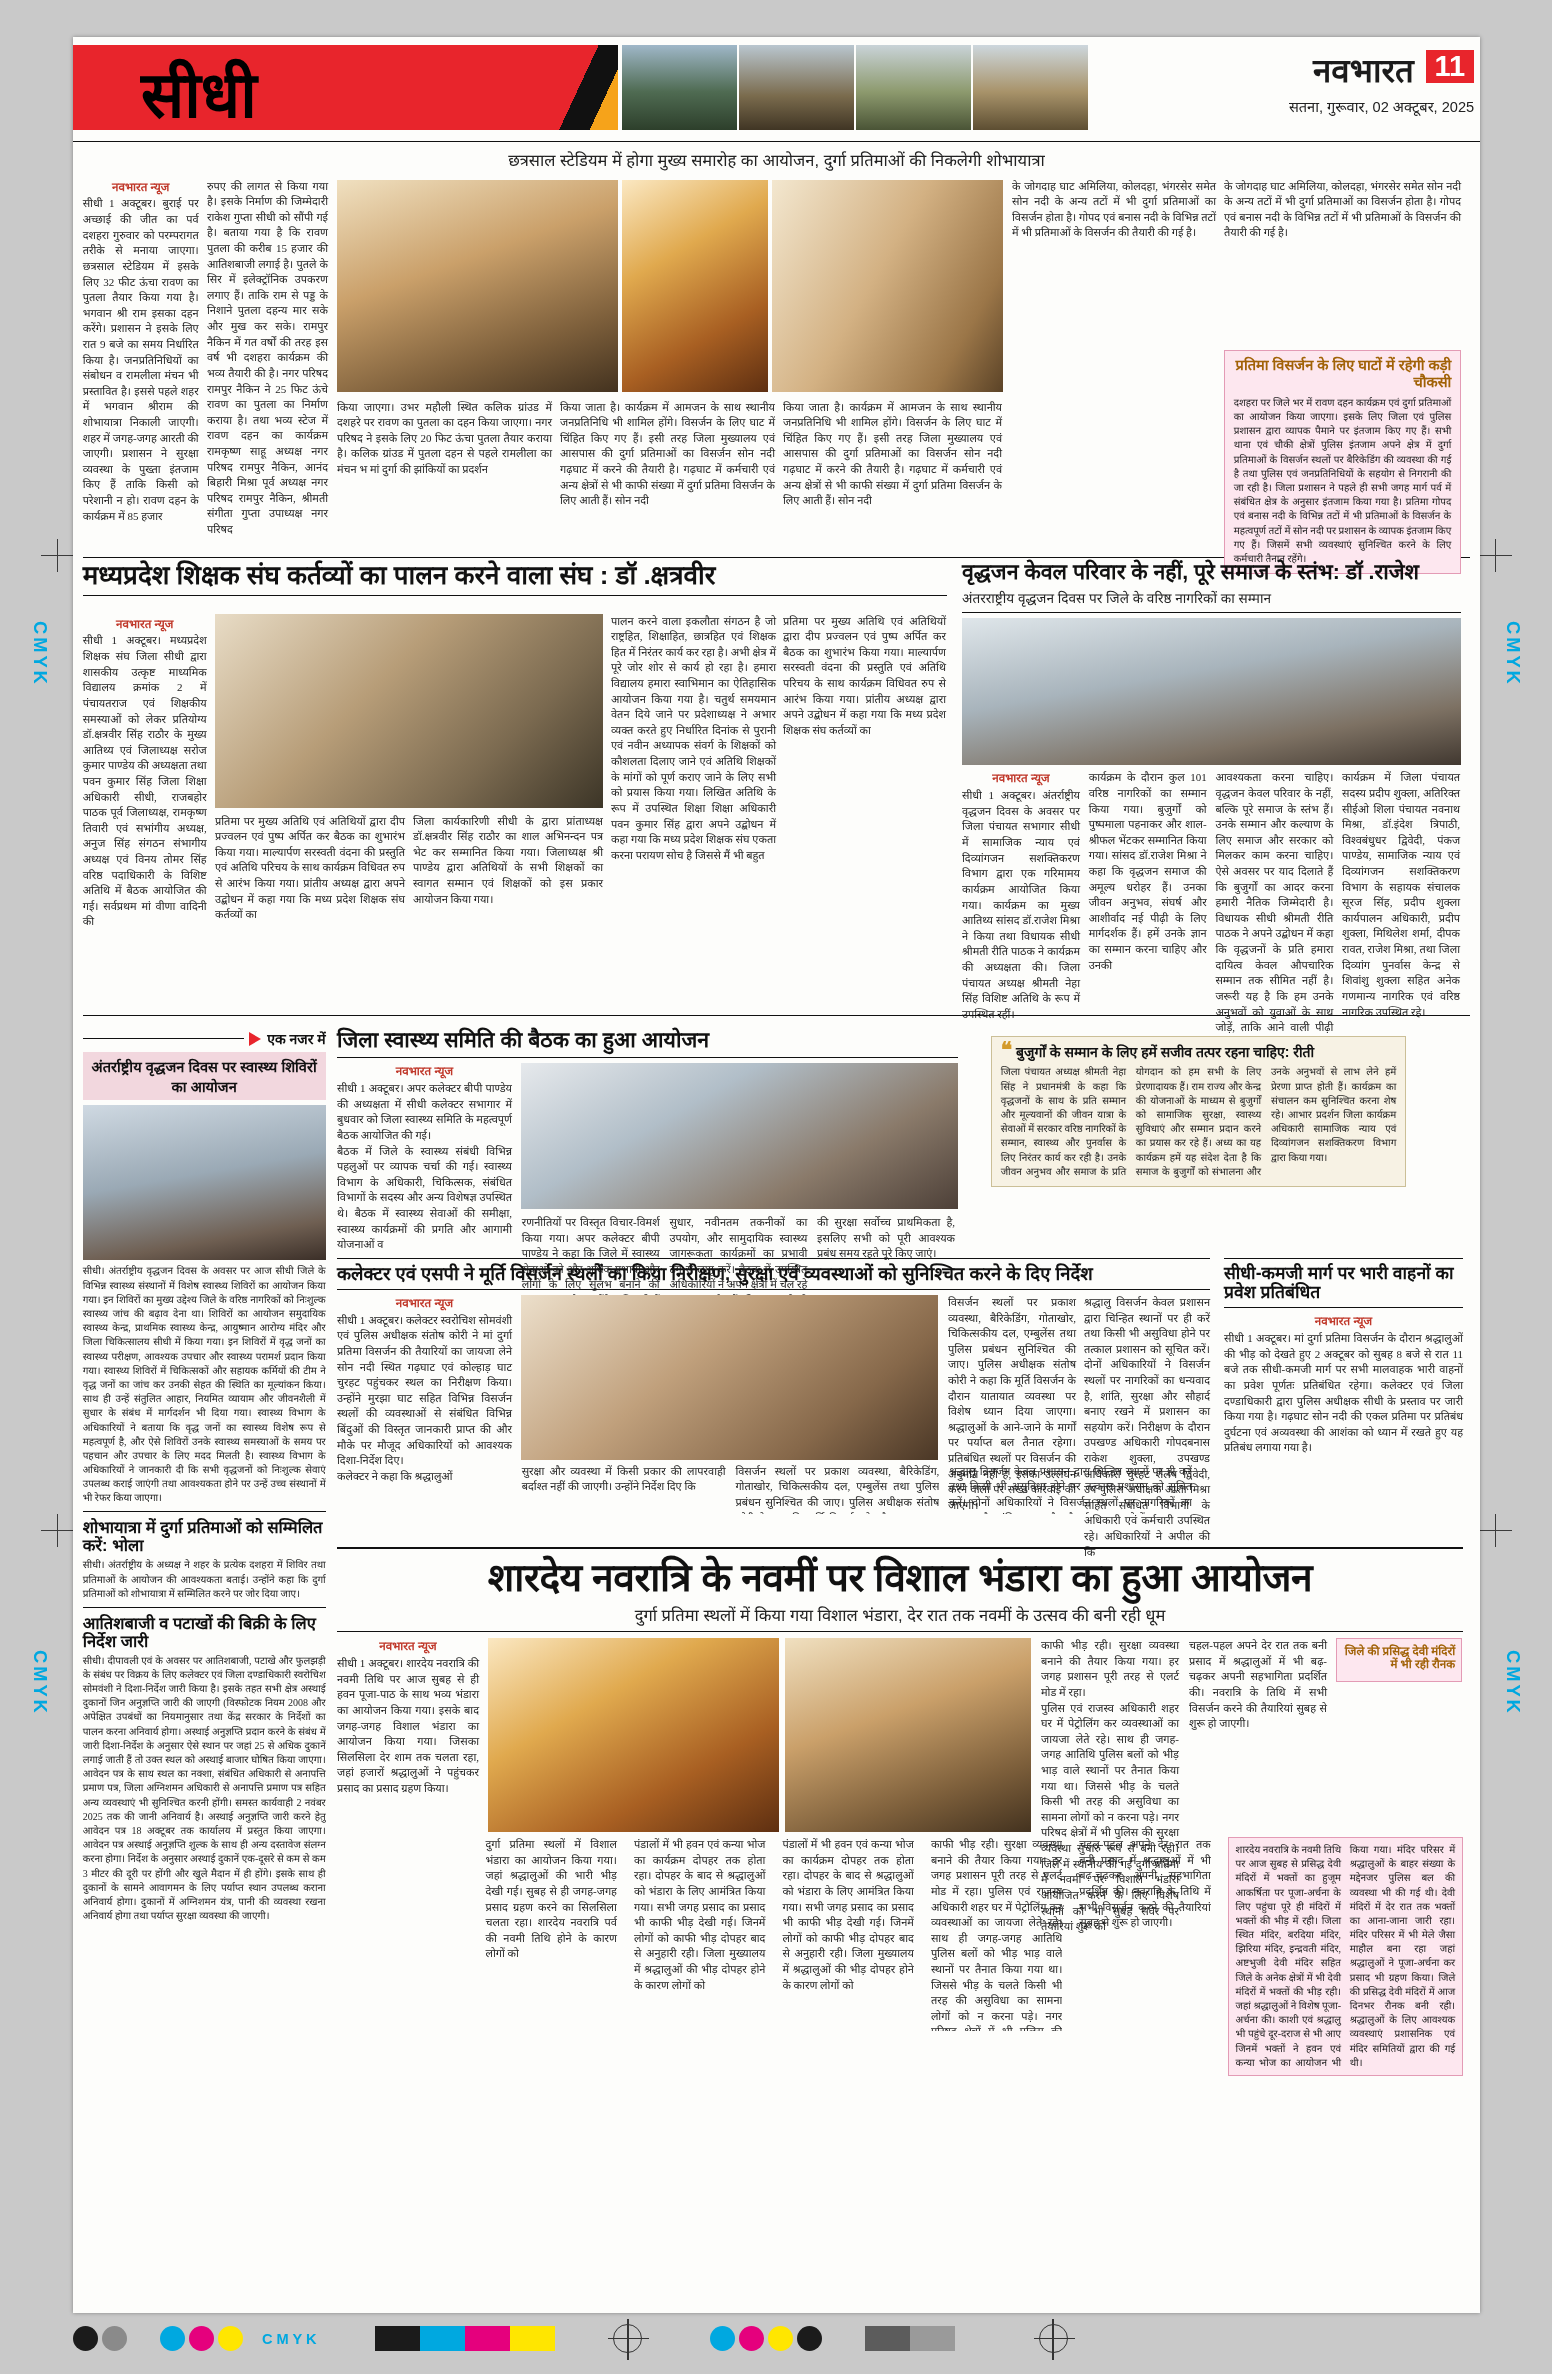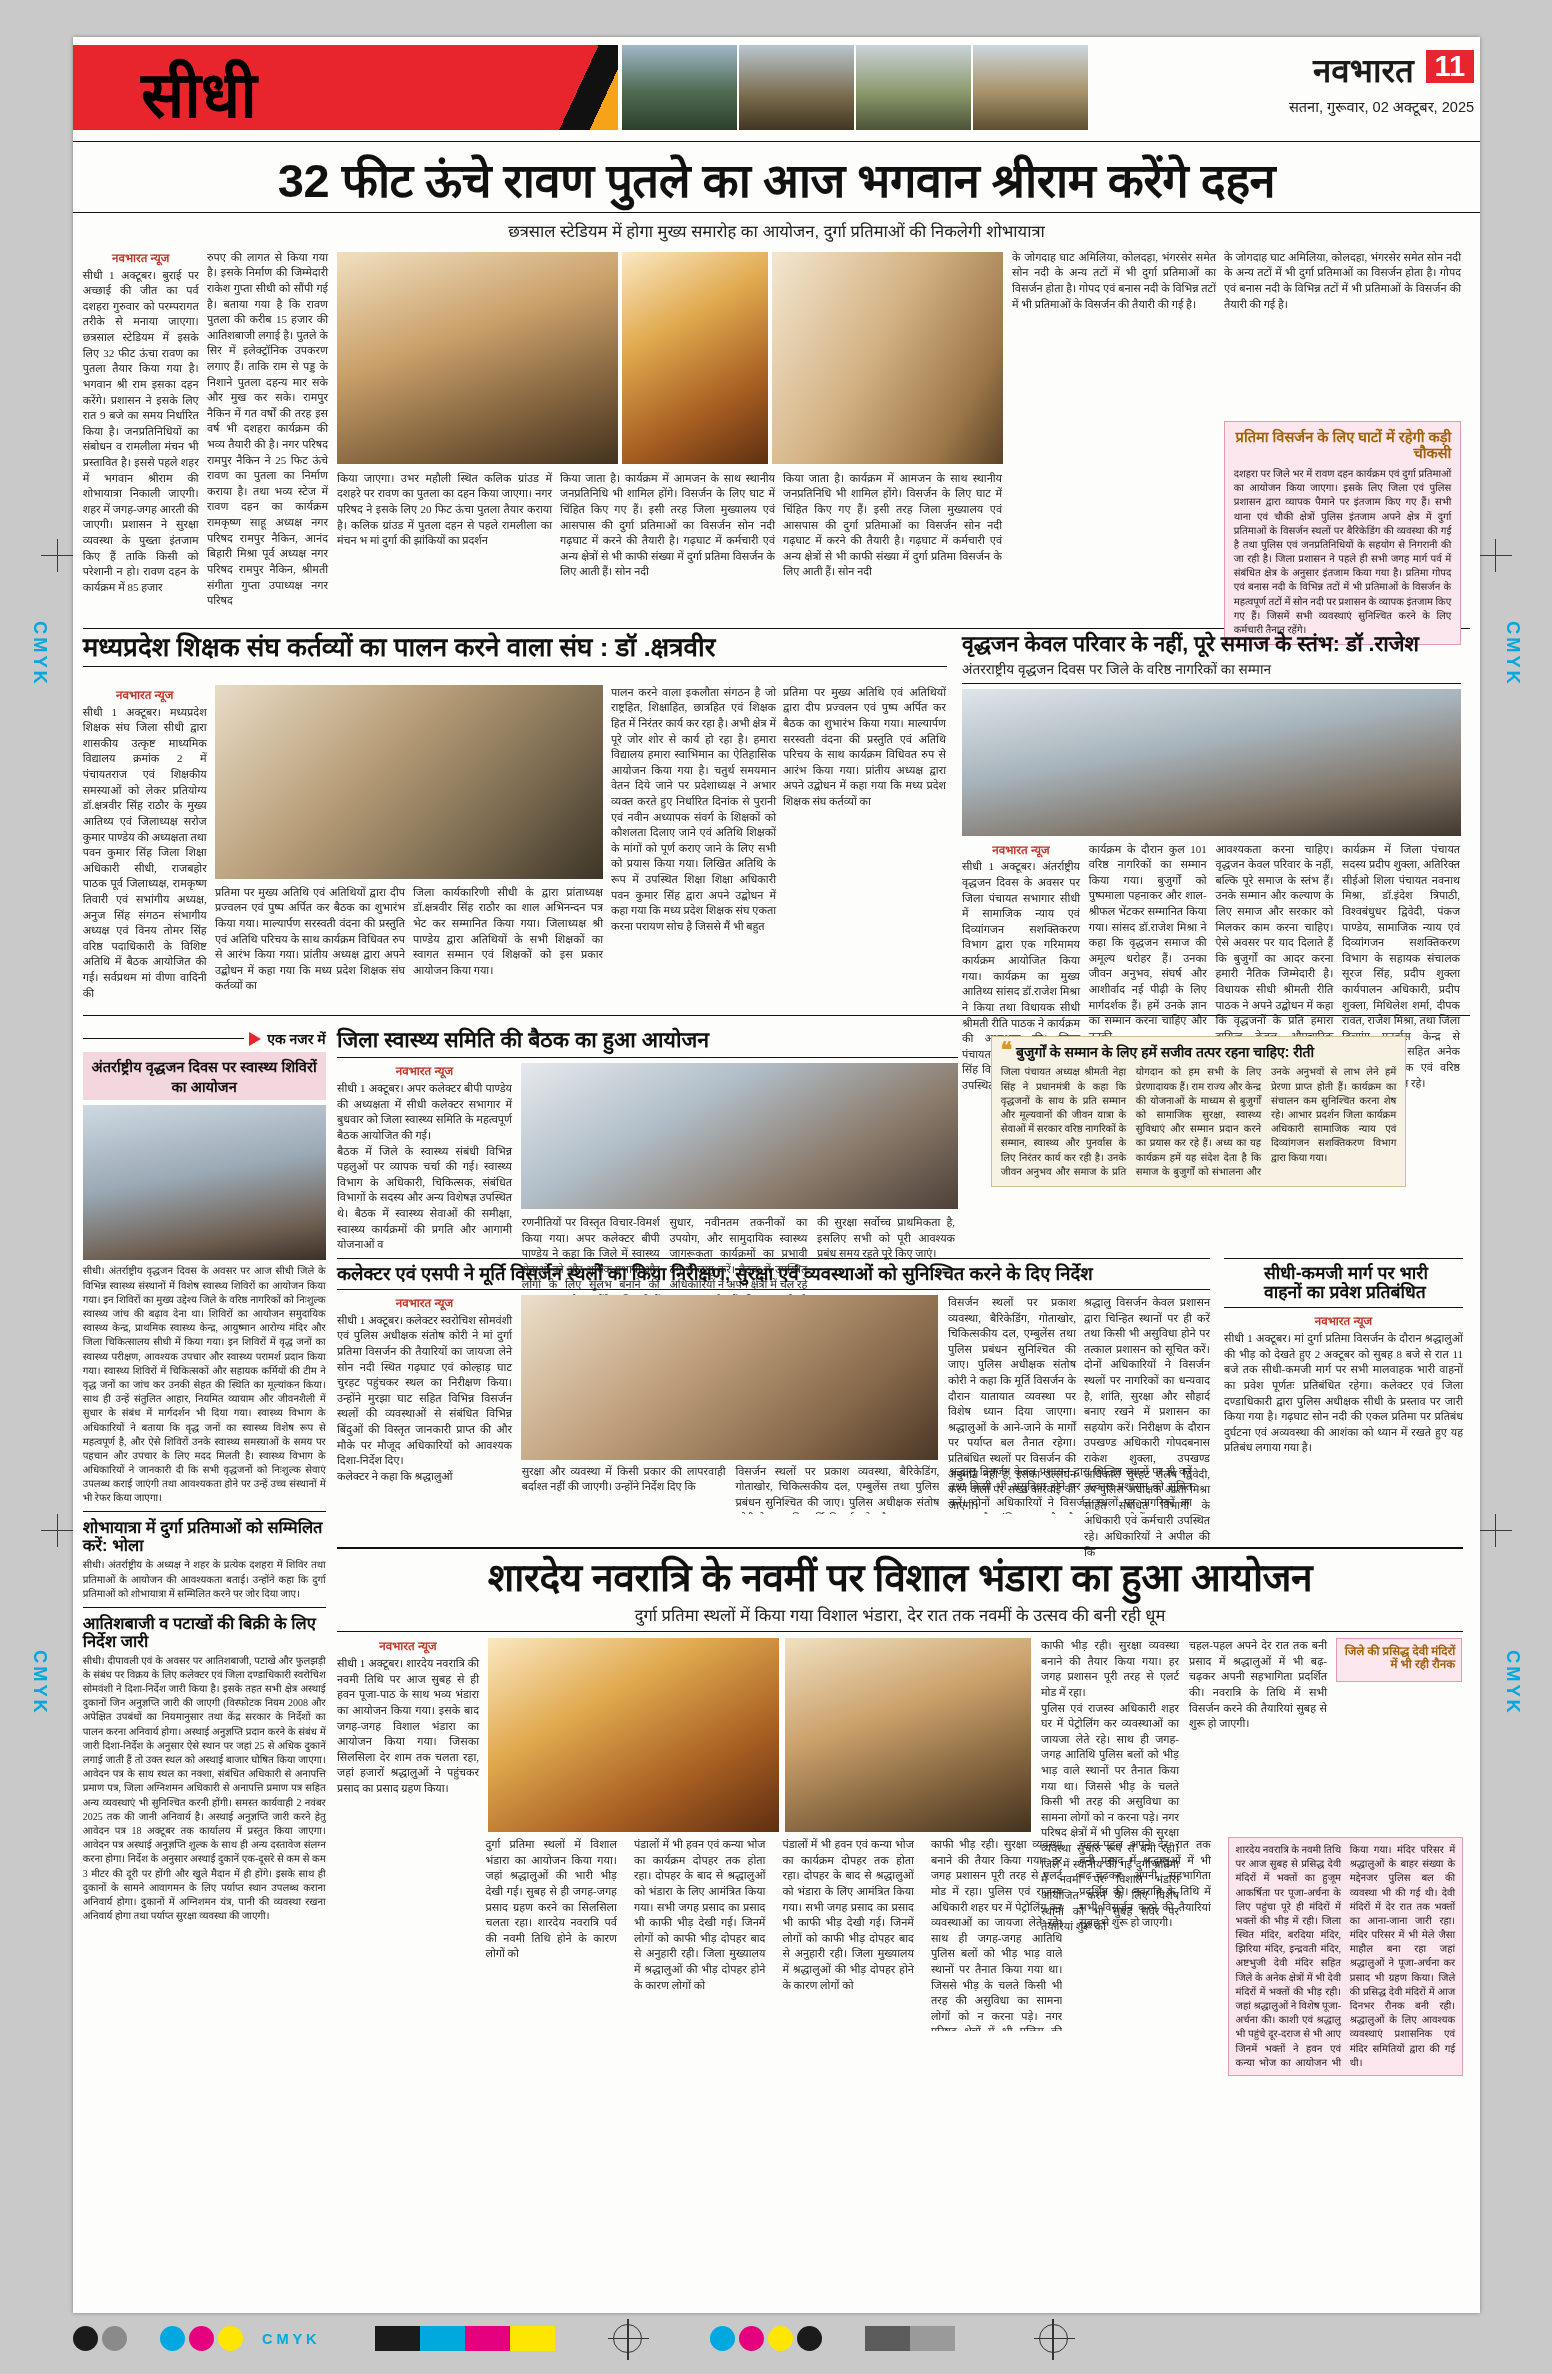--- a/index.html
+++ b/index.html
@@ -178,21 +178,20 @@
     </div>
     <div class="mast-right">
       <div>
         <span class="nav-logo">नवभारत</span>
         <span class="pagebox">11</span>
       </div>
       <div class="mast-dateline">सतना, गुरूवार, 02 अक्टूबर, 2025</div>
     </div>
   </div>
 
-  <div class="lead-head">32 फीट ऊंचे रावण पुतले का आज भगवान श्रीराम करेंगे दहन</div>
   <div class="lead-sub">छत्रसाल स्टेडियम में होगा मुख्य समारोह का आयोजन, दुर्गा प्रतिमाओं की निकलेगी शोभायात्रा</div>
 
   <div style="position:relative; height:378px; padding:0 9.7px;">
 
     <div style="position:absolute; left:9.7px; top:0; width:116px;">
       <div class="byline">नवभारत न्यूज</div>
       <div class="col-text">सीधी 1 अक्टूबर। बुराई पर अच्छाई की जीत का पर्व दशहरा गुरुवार को परम्परागत तरीके से मनाया जाएगा। छत्रसाल स्टेडियम में इसके लिए 32 फीट ऊंचा रावण का पुतला तैयार किया गया है। भगवान श्री राम इसका दहन करेंगे। प्रशासन ने इसके लिए रात 9 बजे का समय निर्धारित किया है। जनप्रतिनिधियों का संबोधन व रामलीला मंचन भी प्रस्तावित है। इससे पहले शहर में भगवान श्रीराम की शोभायात्रा निकाली जाएगी। शहर में जगह-जगह आरती की जाएगी। प्रशासन ने सुरक्षा व्यवस्था के पुख्ता इंतजाम किए हैं ताकि किसी को परेशानी न हो। रावण दहन के कार्यक्रम में 85 हजार</div>
     </div>
 
     <div style="position:absolute; left:134px; top:0; width:121px;">
@@ -357,21 +356,21 @@
         <div class="col-text" style="max-height:50px; overflow:hidden;">विसर्जन स्थलों पर प्रकाश व्यवस्था, बैरिकेडिंग, गोताखोर, चिकित्सकीय दल, एम्बुलेंस तथा पुलिस प्रबंधन सुनिश्चित की जाए। पुलिस अधीक्षक संतोष कोरी ने कहा कि मूर्ति विसर्जन के दौरान यातायात व्यवस्था पर विशेष ध्यान दिया जाएगा। श्रद्धालुओं के आने-जाने के मार्गों पर पर्याप्त बल तैनात रहेगा। प्रतिबंधित स्थलों पर विसर्जन की अनुमति नहीं है, इसका उल्लंघन करने वालों पर सख्त कार्रवाई की जाएगी।</div>
       </div>
       <div style="width:243px;">
         <div class="col-text" style="max-height:50px; overflow:hidden;">श्रद्धालु विसर्जन केवल प्रशासन द्वारा चिन्हित स्थानों पर ही करें तथा किसी भी असुविधा होने पर तत्काल प्रशासन को सूचित करें। दोनों अधिकारियों ने विसर्जन स्थलों पर नागरिकों का धन्यवाद है, शांति, सुरक्षा और सौहार्द बनाए रखने में प्रशासन का सहयोग करें। निरीक्षण के दौरान उपखण्ड अधिकारी गोपदबनास राकेश शुक्ला, उपखण्ड अधिकारी चुरहट शैलेष द्विवेदी, उप पुलिस अधीक्षक आशा मिश्रा सहित संबंधित विभागों के अधिकारी एवं कर्मचारी उपस्थित रहे। अधिकारियों ने अपील की कि</div>
       </div>
     </div>
   </div>
 
   <div style="position:absolute; left:1151px; top:1221px; width:239px;">
     <div class="rulez" style="margin:0 0 4.9px;"></div>
-    <div class="sechead sm" style="font-size:17.5px;margin-left:40px;">सीधी-कमजी मार्ग पर भारी वाहनों का प्रवेश प्रतिबंधित</div>
+    <div class="sechead sm" style="font-size:17.5px;">सीधी-कमजी मार्ग पर भारी वाहनों का प्रवेश प्रतिबंधित</div>
     <div class="rulez" style="margin:4.9px 0;"></div>
     <div class="byline">नवभारत न्यूज</div>
     <div class="col-text">सीधी 1 अक्टूबर। मां दुर्गा प्रतिमा विसर्जन के दौरान श्रद्धालुओं की भीड़ को देखते हुए 2 अक्टूबर को सुबह 8 बजे से रात 11 बजे तक सीधी-कमजी मार्ग पर सभी मालवाहक भारी वाहनों का प्रवेश पूर्णतः प्रतिबंधित रहेगा। कलेक्टर एवं जिला दण्डाधिकारी द्वारा पुलिस अधीक्षक सीधी के प्रस्ताव पर जारी किया गया है। गढ़घाट सोन नदी की एकल प्रतिमा पर प्रतिबंध दुर्घटना एवं अव्यवस्था की आशंका को ध्यान में रखते हुए यह प्रतिबंध लगाया गया है।</div>
   </div>
 
   <div style="position:absolute; left:264px; top:1510px; width:1126px;">
     <div class="rulez" style="margin:0 0 5.8px; border-top-width:2.9px;"></div>
     <div class="lead-head" style="border:none; font-size:39px; padding:1.9px 0 1.9px;">शारदेय नवरात्रि के नवमीं पर विशाल भंडारा का हुआ आयोजन</div>
     <div class="lead-sub" style="padding:1.9px 0 5.8px;">दुर्गा प्रतिमा स्थलों में किया गया विशाल भंडारा, देर रात तक नवमीं के उत्सव की बनी रही धूम</div>
     <div class="rulez" style="margin:0 0 5.8px;"></div>

